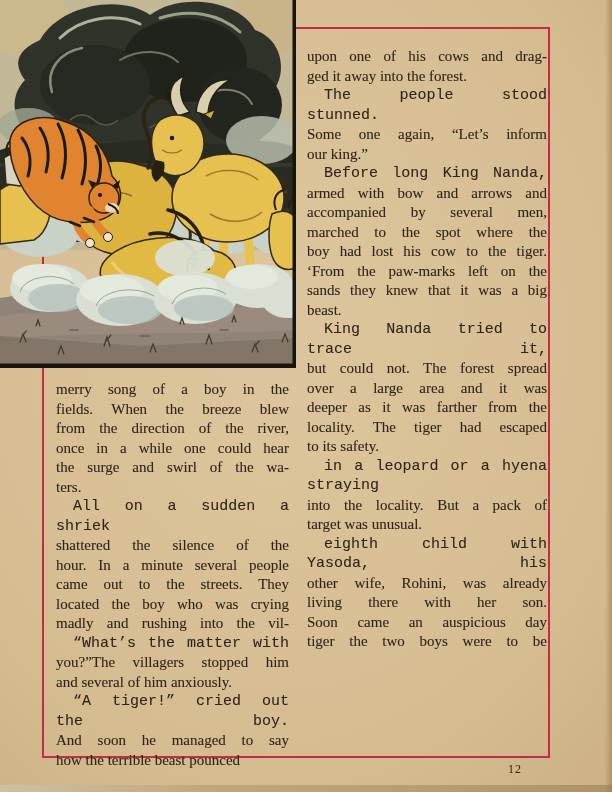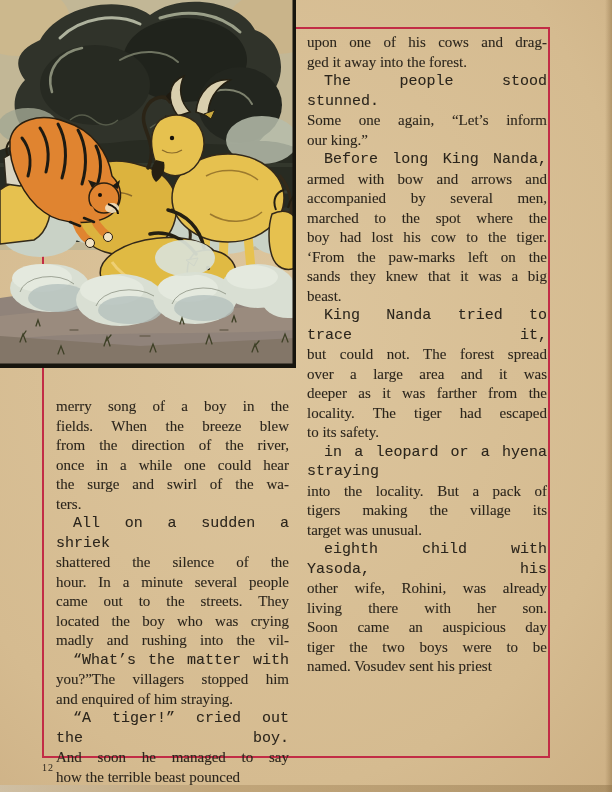--- a/index.html
+++ b/index.html
@@ -29,29 +29,29 @@
   }
   .illo{
     position:absolute;left:0;top:0;width:296px;height:368px;z-index:3;
     display:block;
   }
   .col{
     position:absolute;z-index:4;color:var(--text-color,#2b251c);
     font-size:15px;line-height:19.5px;
     -webkit-text-stroke:0.15px rgba(43,37,28,0.55);
   }
-  .col-left{left:56px;top:380px;width:233px;margin-top:17px;}
-  .col-right{left:307px;top:33px;width:240px;}
+  .col-left{left:56px;top:380px;width:233px;}
+  .col-right{left:307px;top:47px;width:240px;}
   .para{margin:0;}
   .line{min-height:19.5px;white-space:normal;}
   .line.just{text-align:justify;text-align-last:justify;}
   .para.indent .line:first-child{text-indent:17px;font-family:Liberation Mono, monospace;}
   .pageno{
     position:absolute;left:42px;top:762px;width:480px;z-index:4;
-    text-align:left;font-size:10px;letter-spacing:1px;
+    text-align:right;font-size:12px;letter-spacing:1px;
     color:var(--text-color,#2b251c);font-weight:normal;
   }
 </style>
 </head>
 <body>
 
 <div class="page">
 
   <div class="frame"></div>
 
@@ -215,21 +215,21 @@
         <div class="line just">All on a sudden a shriek</div>
         <div class="line just">shattered the silence of the</div>
         <div class="line just">hour. In a minute several people</div>
         <div class="line just">came out to the streets. They</div>
         <div class="line just">located the boy who was crying</div>
         <div class="line just">madly and rushing into the vil-</div>
       </div>
       <div class="para indent">
         <div class="line just">“What’s the matter with</div>
         <div class="line just">you?”The villagers stopped him</div>
-        <div class="line">and enquired of him straying.</div>
+        <div class="line">and several of him anxiously.</div>
       </div>
       <div class="para indent">
         <div class="line just">“A tiger!” cried out the boy.</div>
         <div class="line just">And soon he managed to say</div>
         <div class="line">how the terrible beast pounced</div>
       </div>
     </div>
   <div class="col col-right">
       <div class="para">
         <div class="line just">upon one of his cows and drag-</div>
@@ -254,27 +254,25 @@
         <div class="line just">King Nanda tried to trace it,</div>
         <div class="line just">but could not. The forest spread</div>
         <div class="line just">over a large area and it was</div>
         <div class="line just">deeper as it was farther from the</div>
         <div class="line just">locality. The tiger had escaped</div>
         <div class="line">to its safety.</div>
       </div>
       <div class="para indent">
         <div class="line just">in a leopard or a hyena straying</div>
         <div class="line just">into the locality. But a pack of</div>
-        <div class="line just">tigers making the village its</div>
         <div class="line">target was unusual.</div>
       </div>
       <div class="para indent">
         <div class="line just">eighth child with Yasoda, his</div>
         <div class="line just">other wife, Rohini, was already</div>
         <div class="line just">living there with her son.</div>
         <div class="line just">Soon came an auspicious day</div>
         <div class="line just">tiger the two boys were to be</div>
-        <div class="line">named. Vosudev sent his priest</div>
       </div>
     </div>
 
   <div class="pageno">12</div>
 </div>
 
 </body></html>

